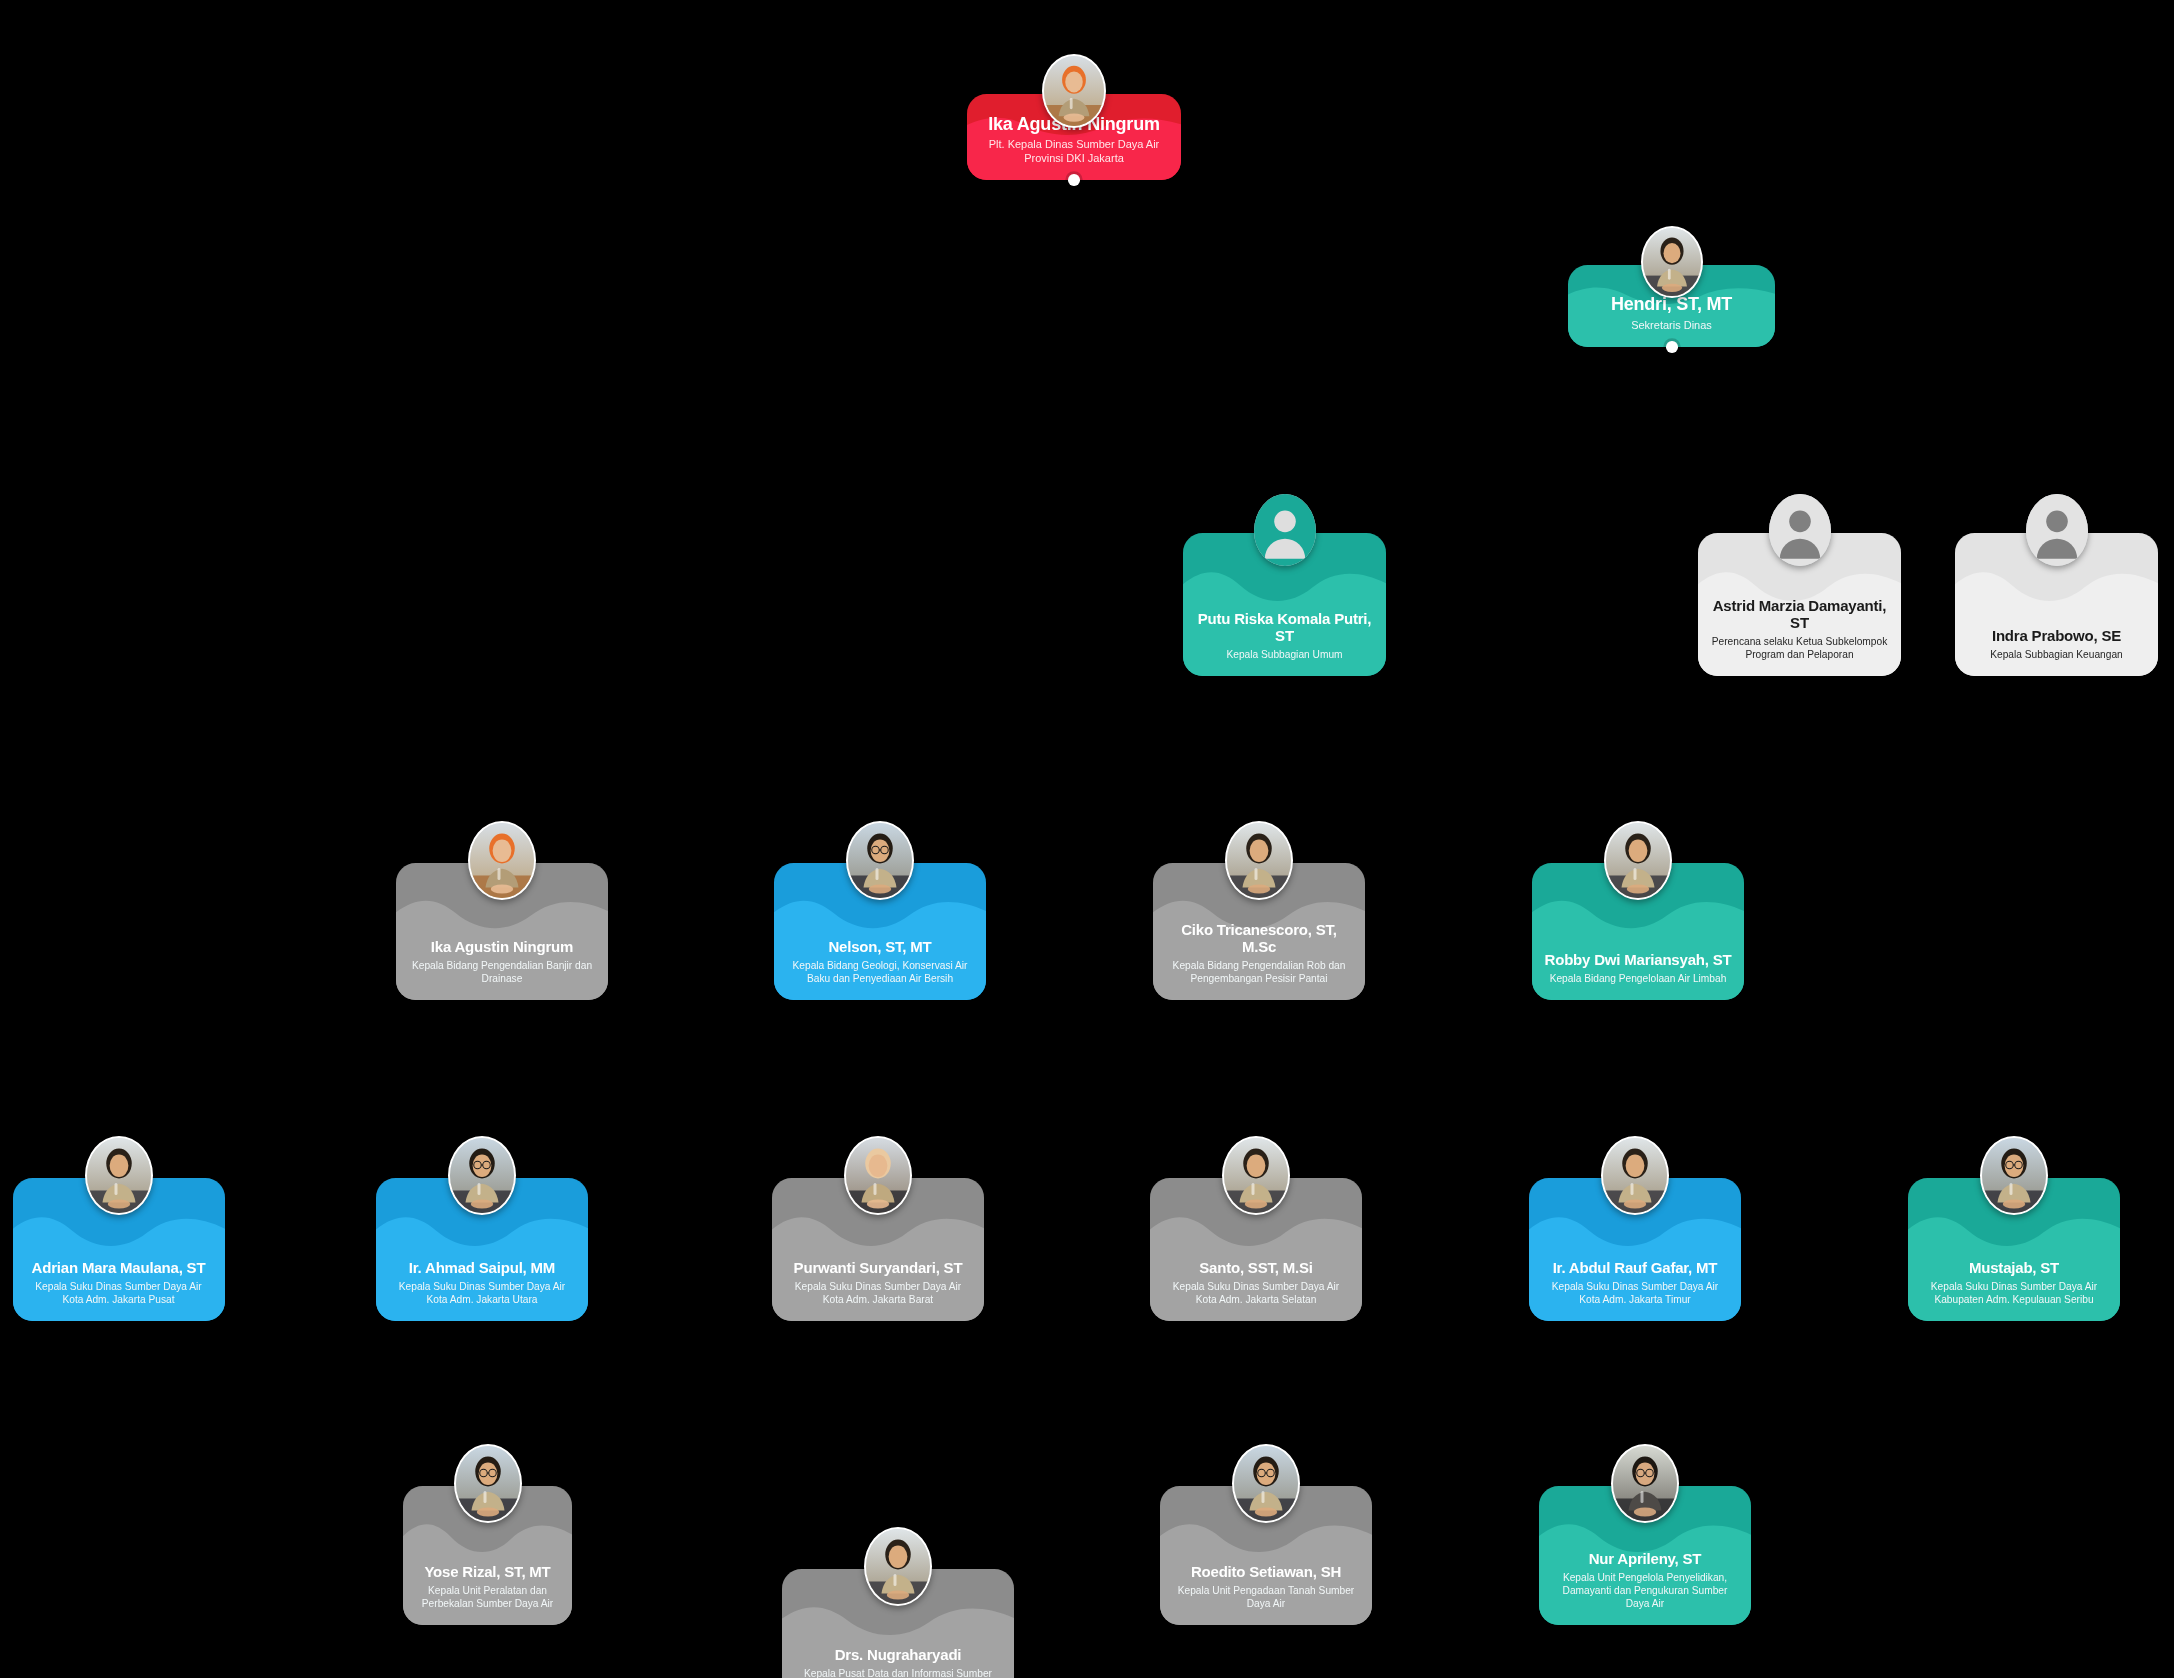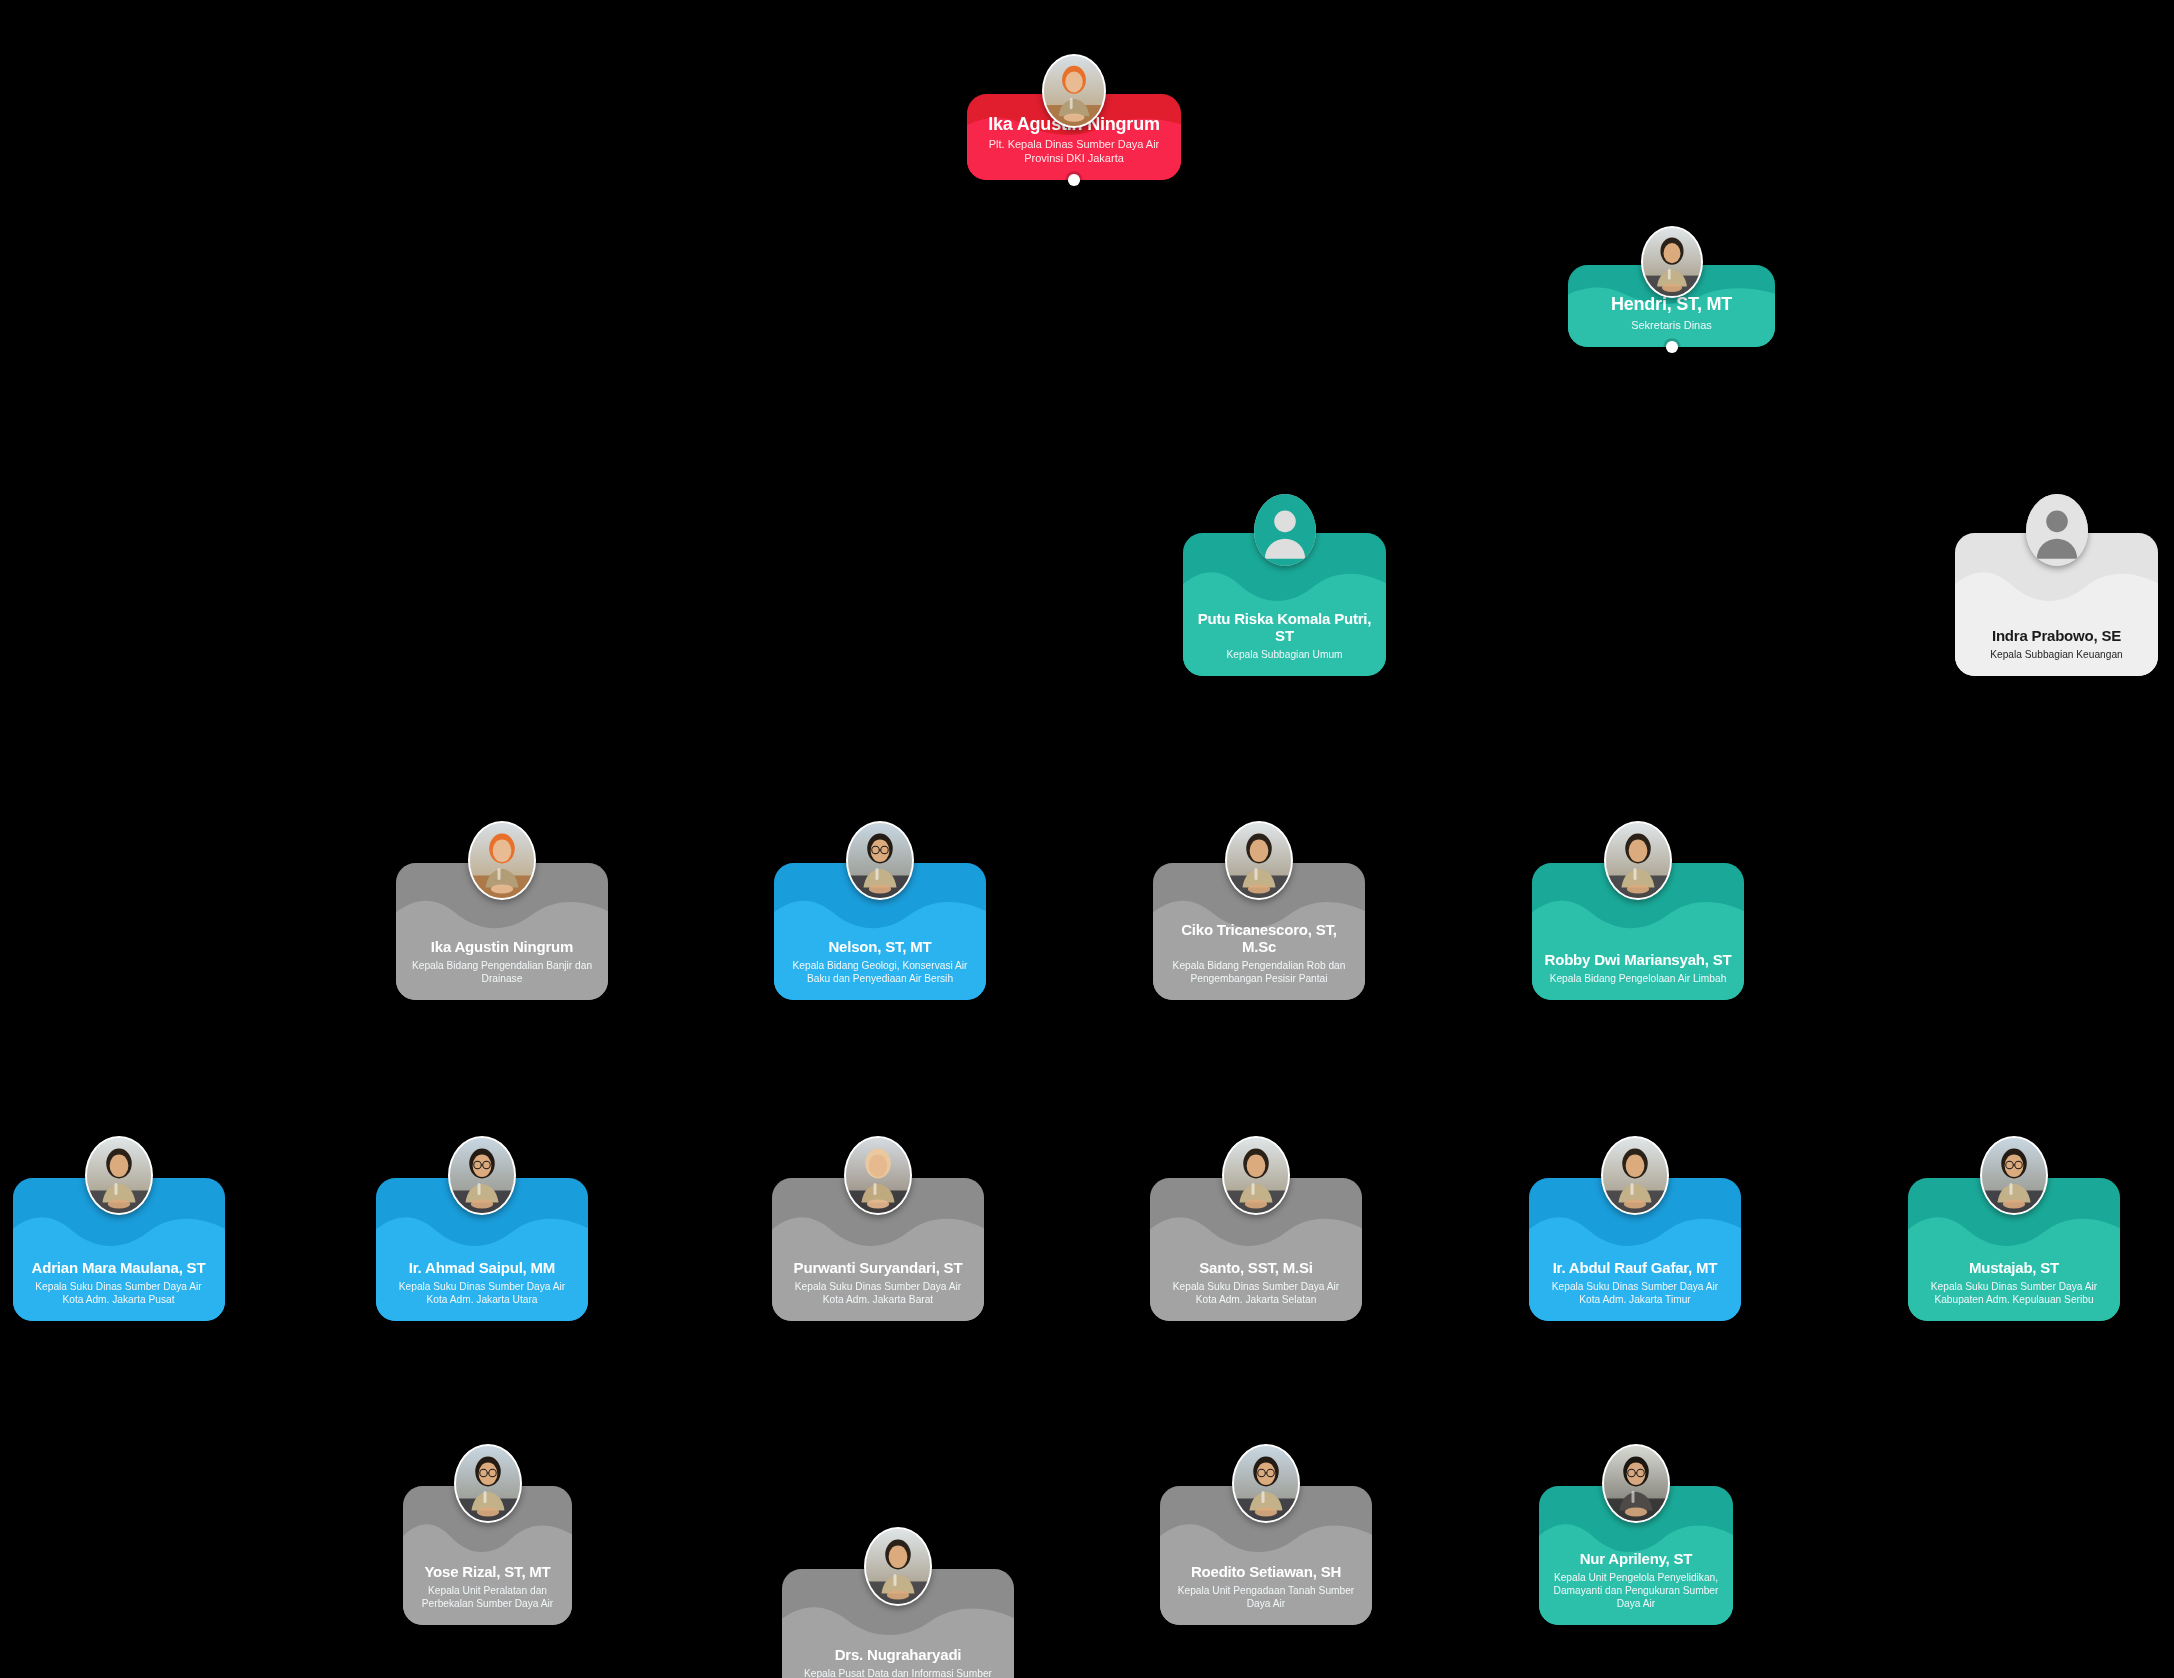--- a/index.html
+++ b/index.html
@@ -182,20 +182,39 @@
     <rect width="100" height="100" fill="#1aa998"></rect>
     <circle cx="50" cy="38" r="15" fill="#dedede"></circle>
     <path d="M22 90 a28 28 0 0 1 56 0 z" fill="#dedede"></path>
   </svg>
       </div>
       <div class="card-inner">
         <div class="p-name t-light">Putu Riska Komala Putri, ST</div>
         <div class="p-role t-light">Kepala Subbagian Umum</div>
       </div>
     </div>
+    <div class="card sz-sub" style="left: 1698px; top: 533px; width: 203px; height: 143px;">
+      <div class="card-bg">
+        <svg class="wave" viewBox="0 0 200 120" preserveAspectRatio="none">
+    <rect width="200" height="120" fill="#e3e3e3"></rect>
+    <path d="M0 46 C 22 28, 40 30, 58 44 C 78 60, 104 62, 126 46 C 146 31, 172 30, 200 44 L200 120 L0 120 Z" fill="#efefef"></path>
+  </svg>
+      </div>
+      <div class="avatar" style="width: 62px; height: 72px; top: -39px; border-radius: 50% / 52% 52% 48% 48%;">
+        <svg viewBox="0 0 100 100" preserveAspectRatio="xMidYMid slice">
+    <rect width="100" height="100" fill="#e3e3e3"></rect>
+    <circle cx="50" cy="38" r="15" fill="#808080"></circle>
+    <path d="M22 90 a28 28 0 0 1 56 0 z" fill="#808080"></path>
+  </svg>
+      </div>
+      <div class="card-inner">
+        <div class="p-name t-dark">Astrid Marzia Damayanti, ST</div>
+        <div class="p-role t-dark">Perencana selaku Ketua Subkelompok Program dan Pelaporan</div>
+      </div>
+    </div>
     <div class="card sz-sub" style="left: 1955px; top: 533px; width: 203px; height: 143px;">
       <div class="card-bg">
         <svg class="wave" viewBox="0 0 200 120" preserveAspectRatio="none">
     <rect width="200" height="120" fill="#e3e3e3"></rect>
     <path d="M0 46 C 22 28, 40 30, 58 44 C 78 60, 104 62, 126 46 C 146 31, 172 30, 200 44 L200 120 L0 120 Z" fill="#efefef"></path>
   </svg>
       </div>
       <div class="avatar" style="width: 62px; height: 72px; top: -39px; border-radius: 50% / 52% 52% 48% 48%;">
         <svg viewBox="0 0 100 100" preserveAspectRatio="xMidYMid slice">
     <rect width="100" height="100" fill="#e3e3e3"></rect>
@@ -611,21 +630,21 @@
             <path d="M49 36 h2"></path>
           </g>
     <ellipse cx="50" cy="88" rx="15" ry="6" fill="#dcab7d" opacity="0.9"></ellipse>
   </svg>
       </div>
       <div class="card-inner">
         <div class="p-name t-light">Roedito Setiawan, SH</div>
         <div class="p-role t-light">Kepala Unit Pengadaan Tanah Sumber Daya Air</div>
       </div>
     </div>
-    <div class="card sz-unit" style="left: 1539px; top: 1486px; width: 194px; height: 139px;">
+    <div class="card sz-unit" style="left: 1539px; top: 1486px; width: 212px; height: 139px;">
       <div class="card-bg">
         <svg class="wave" viewBox="0 0 200 120" preserveAspectRatio="none">
     <rect width="200" height="120" fill="#1aa998"></rect>
     <path d="M0 46 C 22 28, 40 30, 58 44 C 78 60, 104 62, 126 46 C 146 31, 172 30, 200 44 L200 120 L0 120 Z" fill="#2cc0ab"></path>
   </svg>
       </div>
       <div class="avatar" style="width: 68px; height: 79px; top: -42px; border: 2.7px solid rgb(255, 255, 255);">
         <svg viewBox="0 0 100 100" preserveAspectRatio="xMidYMid slice">
     <defs>
       <linearGradient id="gphoto-female-glasses" x1="0" y1="0" x2="0" y2="1">

